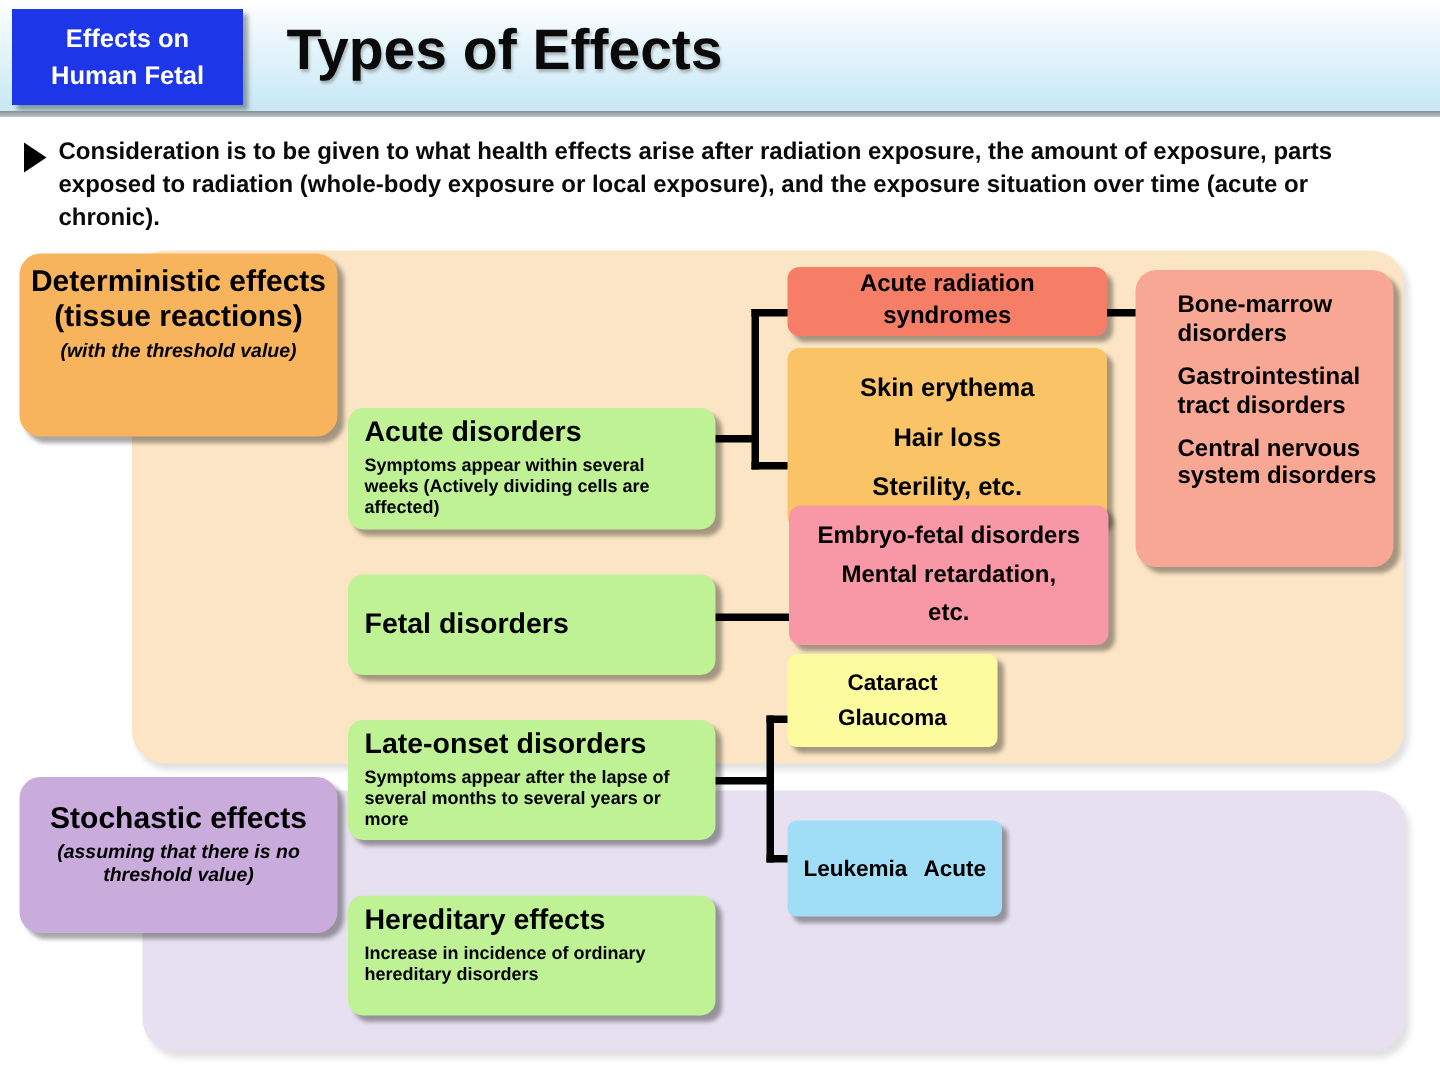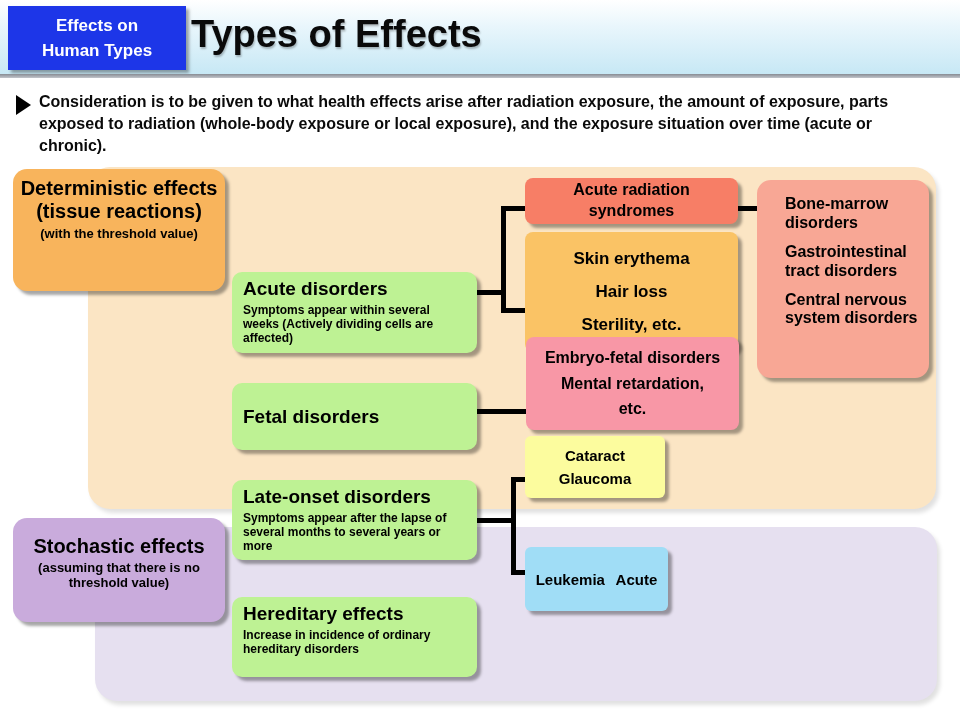--- a/index.html
+++ b/index.html
@@ -23,21 +23,21 @@
   }
   .header-rule {
     position: absolute;
     left: 0; top: 74px;
     width: 960px; height: 4px;
     background: linear-gradient(to bottom, #878b93, #c2c5cb);
   }
   .badge {
     position: absolute;
     left: 8px; top: 6px;
-    width: 178px; height: 64px;
+    width: 154px; height: 64px;
     background: #1d36e8;
     color: #ffffff;
     display: flex;
     flex-direction: column;
     align-items: center;
     justify-content: center;
     font-size: 17px;
     font-weight: bold;
     line-height: 1.5;
     box-shadow: 3px 3px 3px rgba(0,0,0,0.35);
@@ -125,20 +125,21 @@
     font-weight: bold;
     line-height: 1.17;
     padding: 0 6px;
   }
   .category-note {
     font-size: 13px;
     font-weight: bold;
     line-height: 1.15;
     margin-top: 3px;
     padding: 0 8px;
+    font-style: italic;
   }
 
   
   .box-green {
     background: #bef294;
     border-radius: 10px;
     width: 245px;
     left: 232px;
     padding: 7px 10px 6px 11px;
   }
@@ -241,21 +242,21 @@
   }
 </style>
 </head>
 <body>
 
 <div class="slide">
 
   <div class="header">
     <div class="badge">
       <span>Effects on</span>
-      <span>Human Types</span>
+      <span>Human Fetal</span>
     </div>
     <div class="page-title">Types of Effects</div>
   </div>
   <div class="header-rule"></div>
 
   <div class="intro-arrow"></div>
   <div class="intro-text">Consideration is to be given to what health effects arise after radiation exposure, the amount of exposure, parts exposed to radiation (whole-body exposure or local exposure), and the exposure situation over time (acute or chronic).</div>
 
   <div class="bg-region bg-deterministic"></div>
   <div class="bg-region bg-stochastic"></div>

